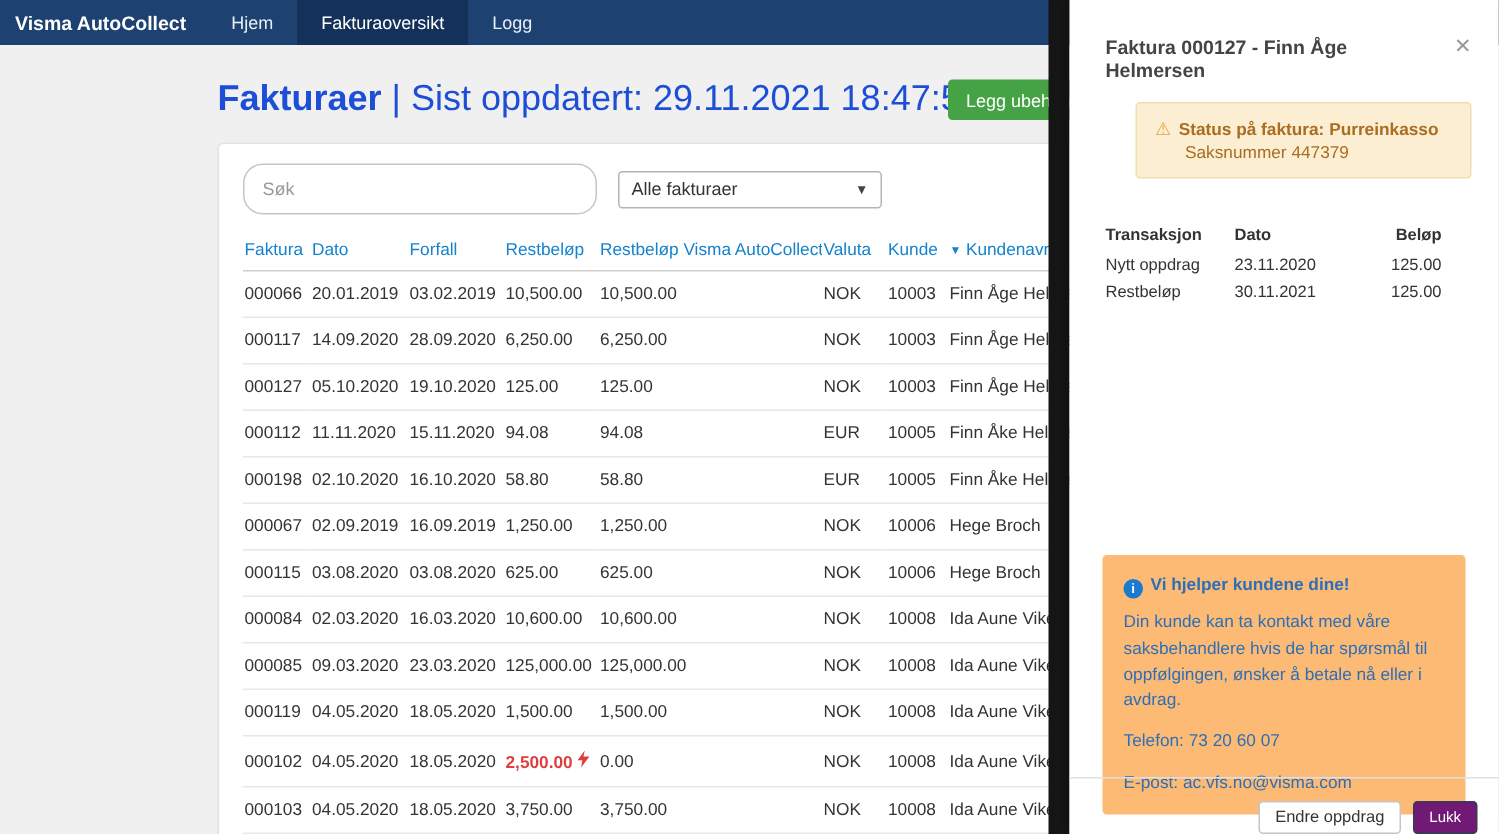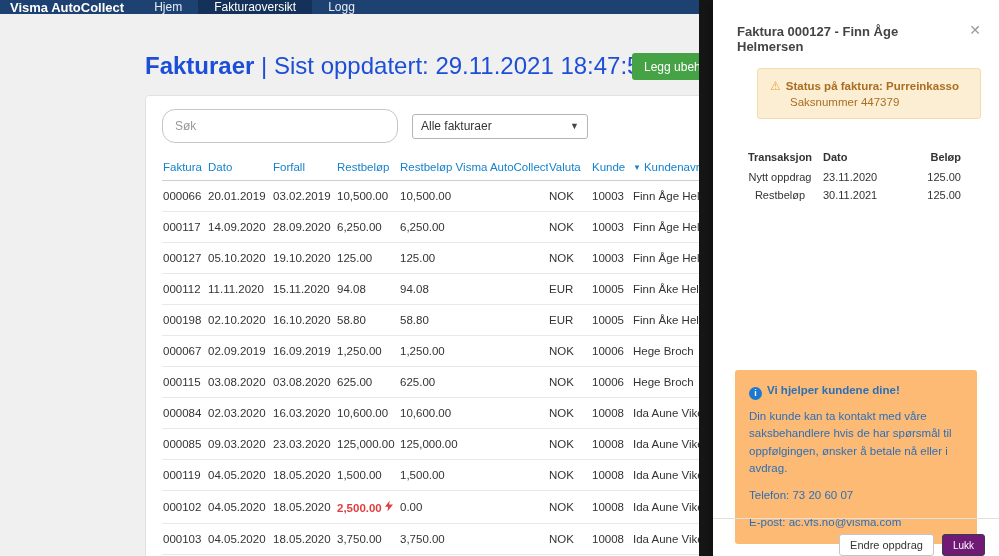--- a/index.html
+++ b/index.html
@@ -1,20 +1,20 @@
 <!DOCTYPE html>
 <html><head>
 <meta charset="utf-8">
 <style>
   * { box-sizing: border-box; margin: 0; padding: 0; }
   html,body { width: 999px; height: 556px; overflow: hidden;
     font-family: "Liberation Sans", "DejaVu Sans", sans-serif; background:#f0f0f0; }
 
   
-  .navbar { position:absolute; left:0; top:0; width:100%; height:14px;
+  .navbar { position:absolute; left:0; top:0; width:100%; height:30px;
     background:#1d4170; display:flex; align-items:stretch; color:#fff; z-index:1; }
   .brand { font-size:13px; font-weight:bold; padding:0 14px 0 10px; display:flex; align-items:center; }
   .nav-item { font-size:12px; padding:0 16px; display:flex; align-items:center;
     color:#e8eef6; cursor:pointer; }
   .nav-item.active { background:#14315a; color:#fff; }
 
   
   .main { position:absolute; left:0; top:28px; right:0; bottom:0; background:#f0f0f0; }
   .page-title { position:absolute; left:145px; top:24px; font-size:24px; color:#1d4ed8; font-weight:normal; white-space:nowrap; }
   .page-title b { font-weight:bold; }
@@ -54,21 +54,21 @@
     border:1px solid #f2ddae; border-radius:3px; padding:10px 12px; font-size:11.5px; color:#aa6d21;margin-left:20px; }
   .warn-box .w-line1 { font-weight:bold; }
   .warn-ico { color:#e9a23b; margin-right:5px; font-size:12px; }
   .warn-box .w-line2 { margin-left:20px; margin-top:3px; }
 
   table.trans { position:absolute; left:24px; top:148px; width:224px; border-collapse:collapse; }
   table.trans th { text-align:left; font-size:11px; color:#333; font-weight:bold; padding:3px 0 6px 0; }
   table.trans td { font-size:11px; color:#333; padding:2px 0 4px 0; }
   table.trans th:last-child, table.trans td:last-child { text-align:right; }
   table.trans th:nth-child(2), table.trans td:nth-child(2) { width:80px; }
-  table.trans th:first-child, table.trans td:first-child { width:86px;text-align:center; }
+  table.trans th:first-child, table.trans td:first-child { width:86px; }
 
   .info-box { position:absolute; left:22px; top:370px; width:242px; background:#fdba74;
     border-radius:3px; padding:12px 14px; font-size:11.5px; color:#2c6fb7; line-height:1.5; }
   .info-title { font-weight:bold; margin-bottom:8px; }
   .info-ico { display:inline-block; width:13px; height:13px; background:#1c79d0; color:#fff;
     border-radius:50%; font-size:9px; line-height:13px; text-align:center; font-weight:bold;
     margin-right:5px; vertical-align:-2px; }
   .info-phone { margin-top:10px; }
   .info-mail { margin-top:10px; }
 

